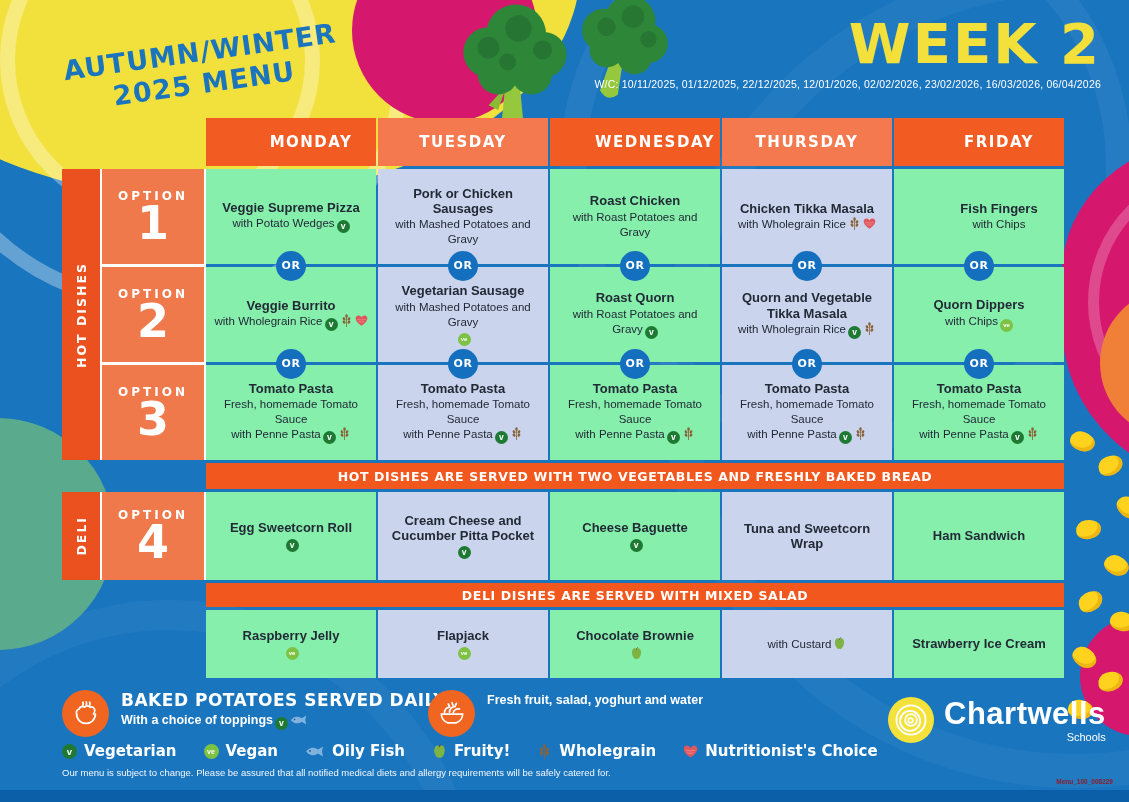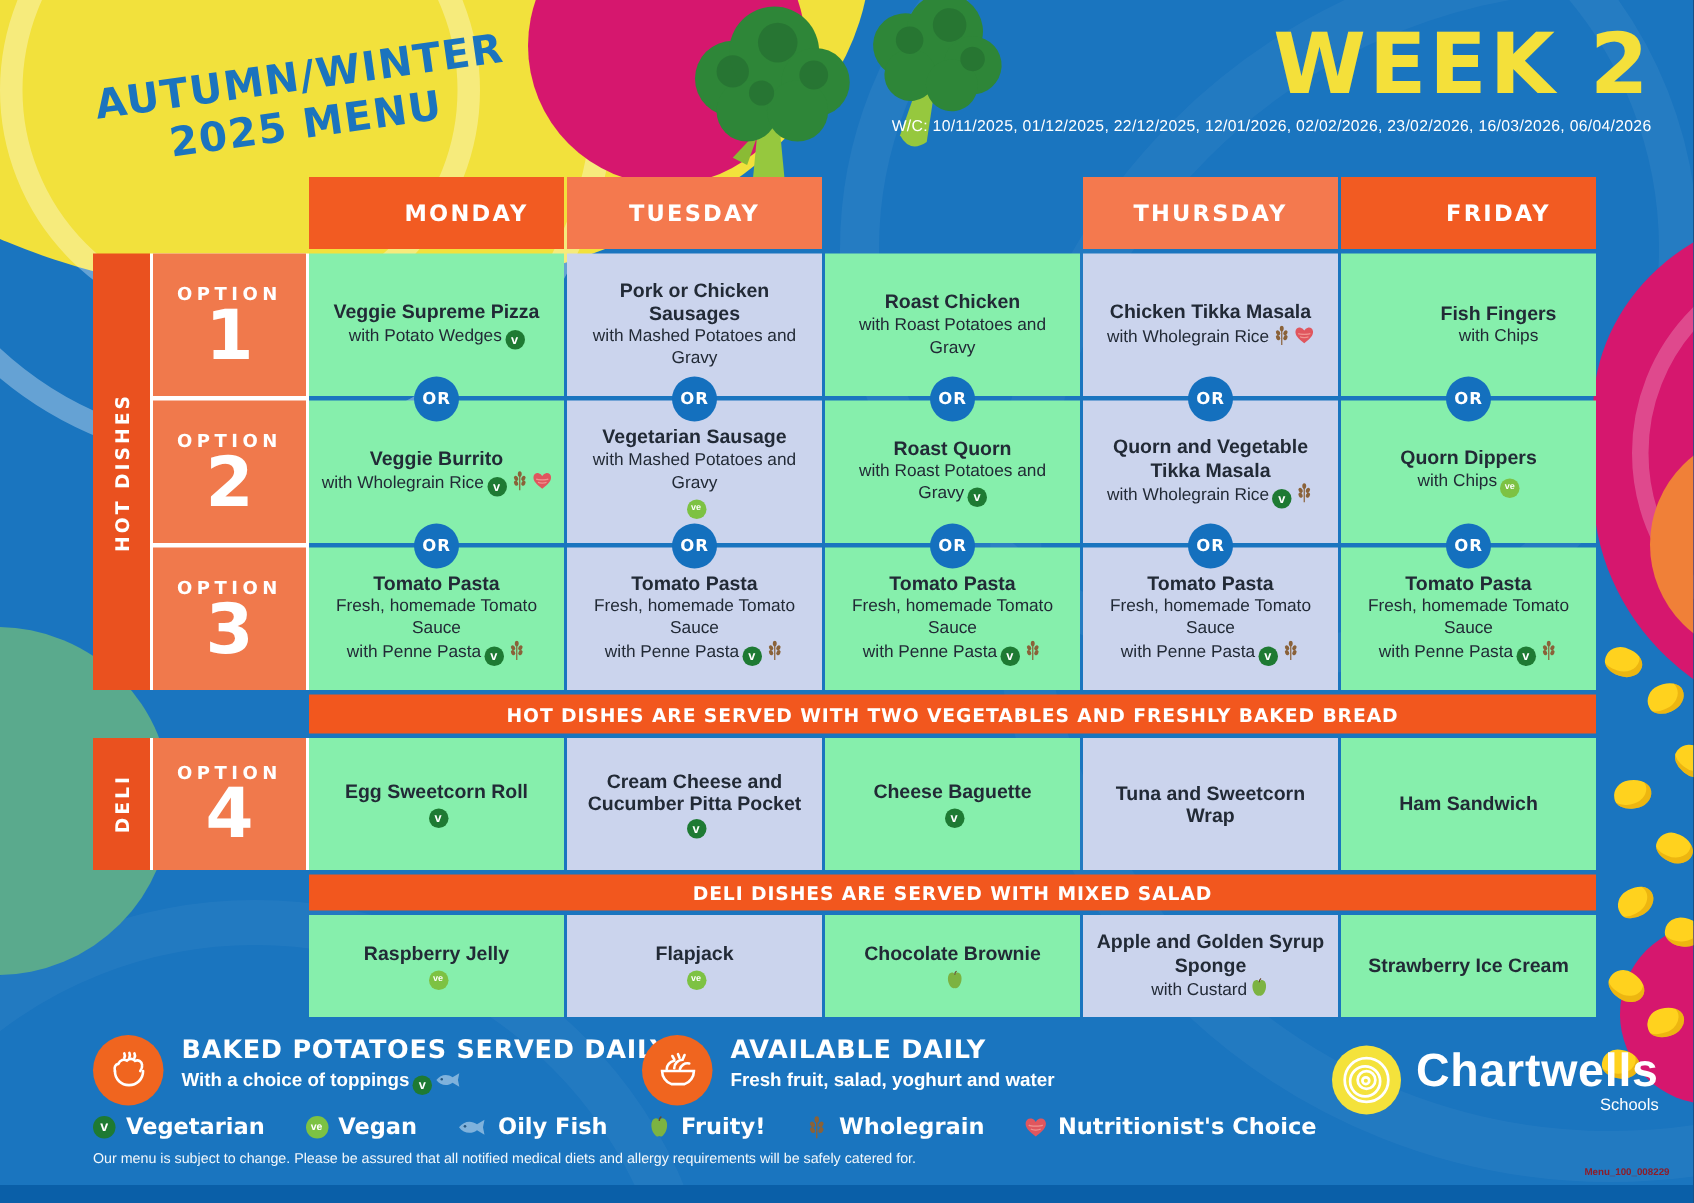--- a/index.html
+++ b/index.html
@@ -174,20 +174,21 @@
     <div>2025 MENU</div>
   </div>
   <div class="week-box">
     <div class="week-title">WEEK 2</div>
     <div class="week-dates">W/C: 10/11/2025, 01/12/2025, 22/12/2025, 12/01/2026, 02/02/2026, 23/02/2026, 16/03/2026, 06/04/2026</div>
   </div>
 
   <div class="menu-grid" id="menuGrid">
       <div class="day-header hdr-dark" style="grid-area: 1 / 3;">MONDAY</div>
       <div class="day-header hdr-light" style="grid-area: 1 / 4;">TUESDAY</div>
+      <div class="day-header hdr-dark" style="grid-area: 1 / 5;">WEDNESDAY</div>
       <div class="day-header hdr-light" style="grid-area: 1 / 6;">THURSDAY</div>
       <div class="day-header hdr-dark" style="grid-area: 1 / 7;">FRIDAY</div>
       <div class="optbg" style="grid-area: 2 / 2 / 5;"></div>
       <div class="optbg" style="grid-area: 6 / 2;"></div>
       <div class="side-strip" style="grid-area: 2 / 1 / 5;">
         <span>HOT DISHES</span>
       </div>
       <div class="option-box" style="grid-area: 2 / 2;">
         <div class="option-word">OPTION</div>
         <div class="option-number">1</div>
@@ -396,21 +397,20 @@
         <div class="cell-icons">
           <span class="food-icon icon-fruity">
             <svg viewBox="0 0 14 16">
               <path d="M7 3.2C5.8.8 3 1.4 2 3.6.5 6.8 2 12 4.5 14c1 .8 1.8.8 2.5.3.7.5 1.5.5 2.5-.3C12 12 13.5 6.8 12 3.6 11 1.4 8.2.8 7 3.2z" fill="#7CB342"></path>
               <path d="M7 3.5C7 2 7.5 1 8.5 .4" stroke="#6B4A2B" stroke-width="1" fill="none"></path>
             </svg>
           </span>
         </div>
       </div>
       <div class="menu-cell shade-light" style="grid-area: 8 / 6;">
-        <div class="cell-title">Apple and Golden Syrup Sponge</div>
         <div class="cell-sub">with Custard<span class="food-icon icon-fruity"><svg viewBox="0 0 14 16">
               <path d="M7 3.2C5.8.8 3 1.4 2 3.6.5 6.8 2 12 4.5 14c1 .8 1.8.8 2.5.3.7.5 1.5.5 2.5-.3C12 12 13.5 6.8 12 3.6 11 1.4 8.2.8 7 3.2z" fill="#7CB342"></path>
               <path d="M7 3.5C7 2 7.5 1 8.5 .4" stroke="#6B4A2B" stroke-width="1" fill="none"></path>
             </svg></span></div>
       </div>
       <div class="menu-cell shade-dark" style="grid-area: 8 / 7;">
         <div class="cell-title">Strawberry Ice Cream</div>
       </div>
       <div class="or-badge" style="left: 214px; top: 132.5px;">OR</div>
       <div class="or-badge" style="left: 386px; top: 132.5px;">OR</div>
@@ -444,21 +444,20 @@
   </div>
   <div class="info-block" style="left:428px;top:690px;">
     <div class="info-circle">
       <svg viewBox="0 0 24 24" fill="none" stroke="#fff" stroke-width="1.4" stroke-linecap="round">
         <path d="M3.5 12h17c0 3-2 6-5 7H8.5c-3-1-5-4-5-7z"></path>
         <path d="M6 11c0-2 1.5-4 4-4.5M10 10.5C10 8 12 6 14.5 6M13 11c.5-2 2.5-3.5 5-3"></path>
         <path d="M12 3l.8 2M9 4l1 1.8M15.5 3.5l-.8 1.8"></path>
       </svg>
     </div>
     <div>
-      <div class="info-title">AVAILABLE DAILY</div>
       <div class="info-sub">Fresh fruit, salad, yoghurt and water</div>
     </div>
   </div>
 
   <div class="legend" id="legendRow">
       <div class="legend-item">
         <span class="food-icon icon-v">v</span>
         <span>Vegetarian</span>
       </div>
       <div class="legend-item">

